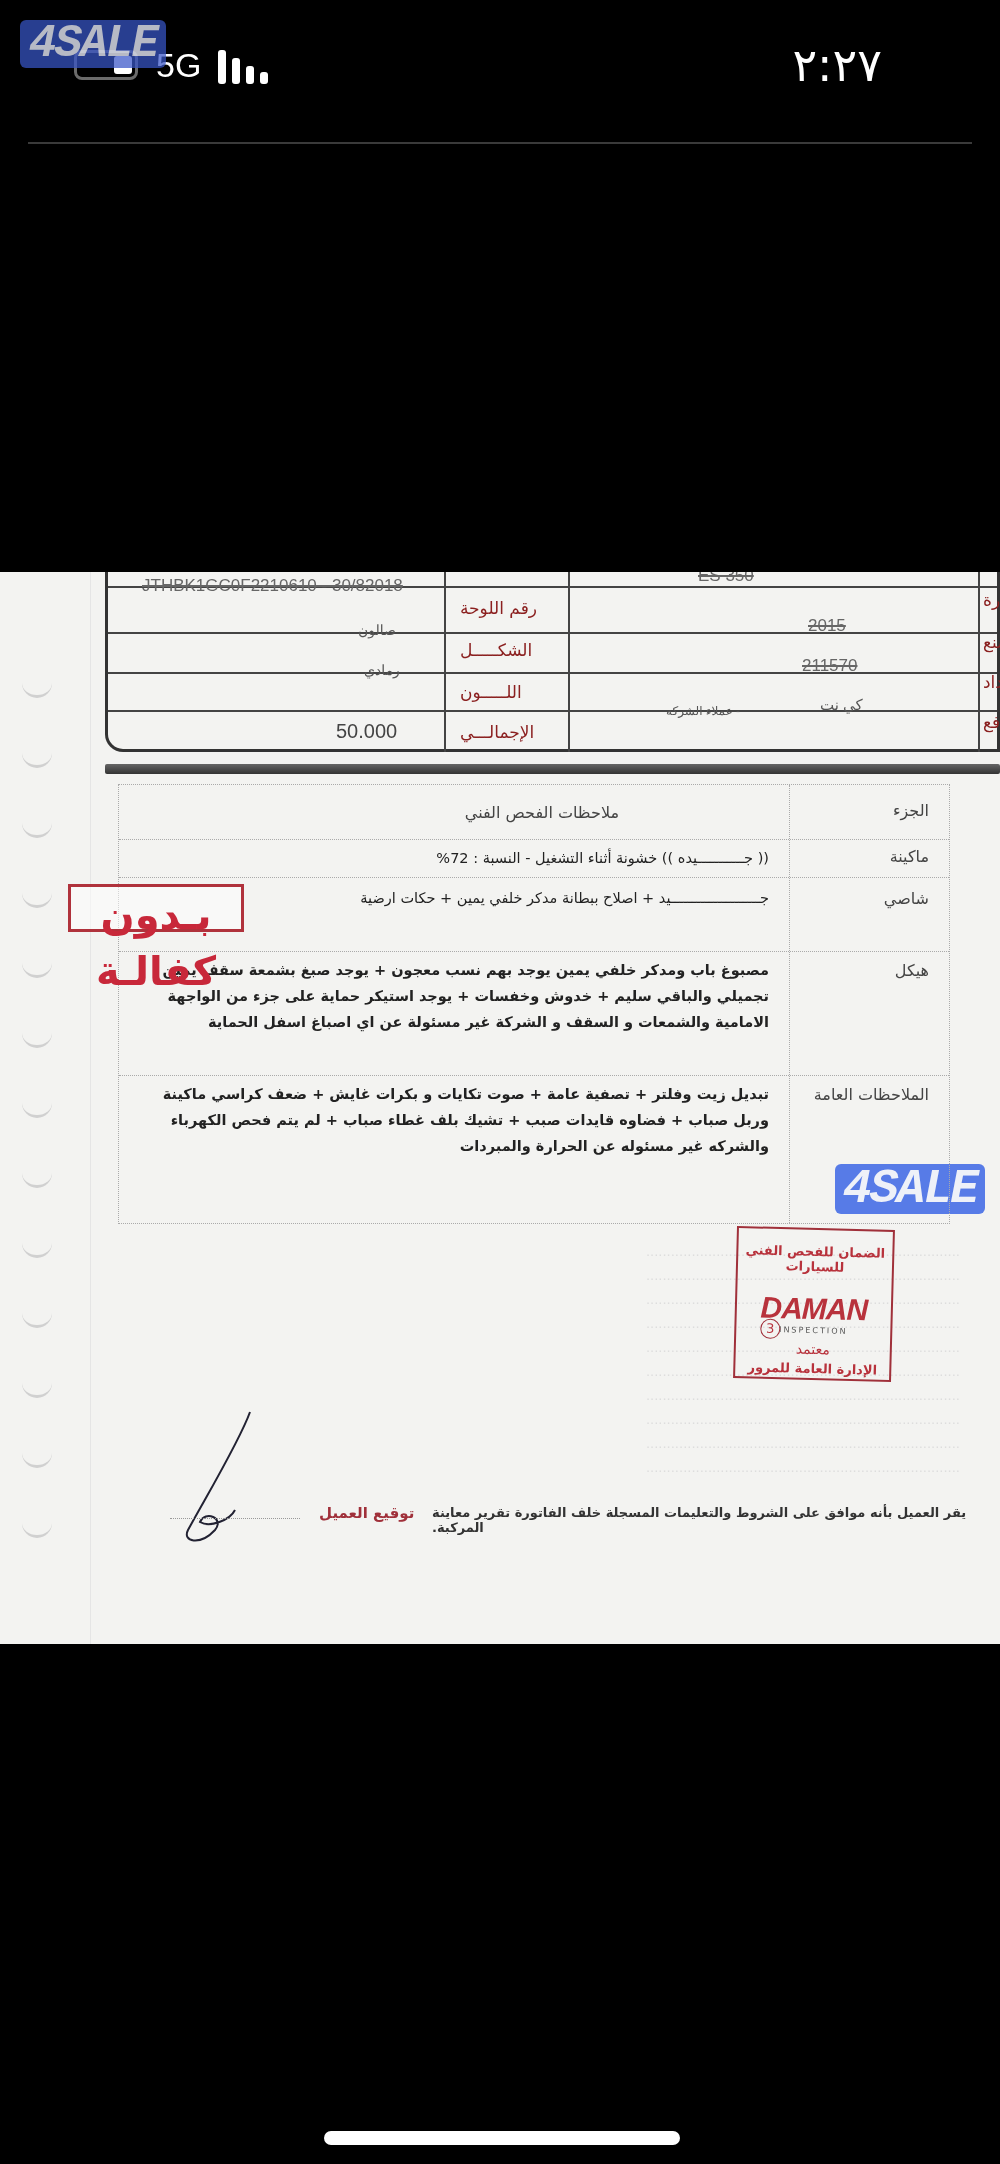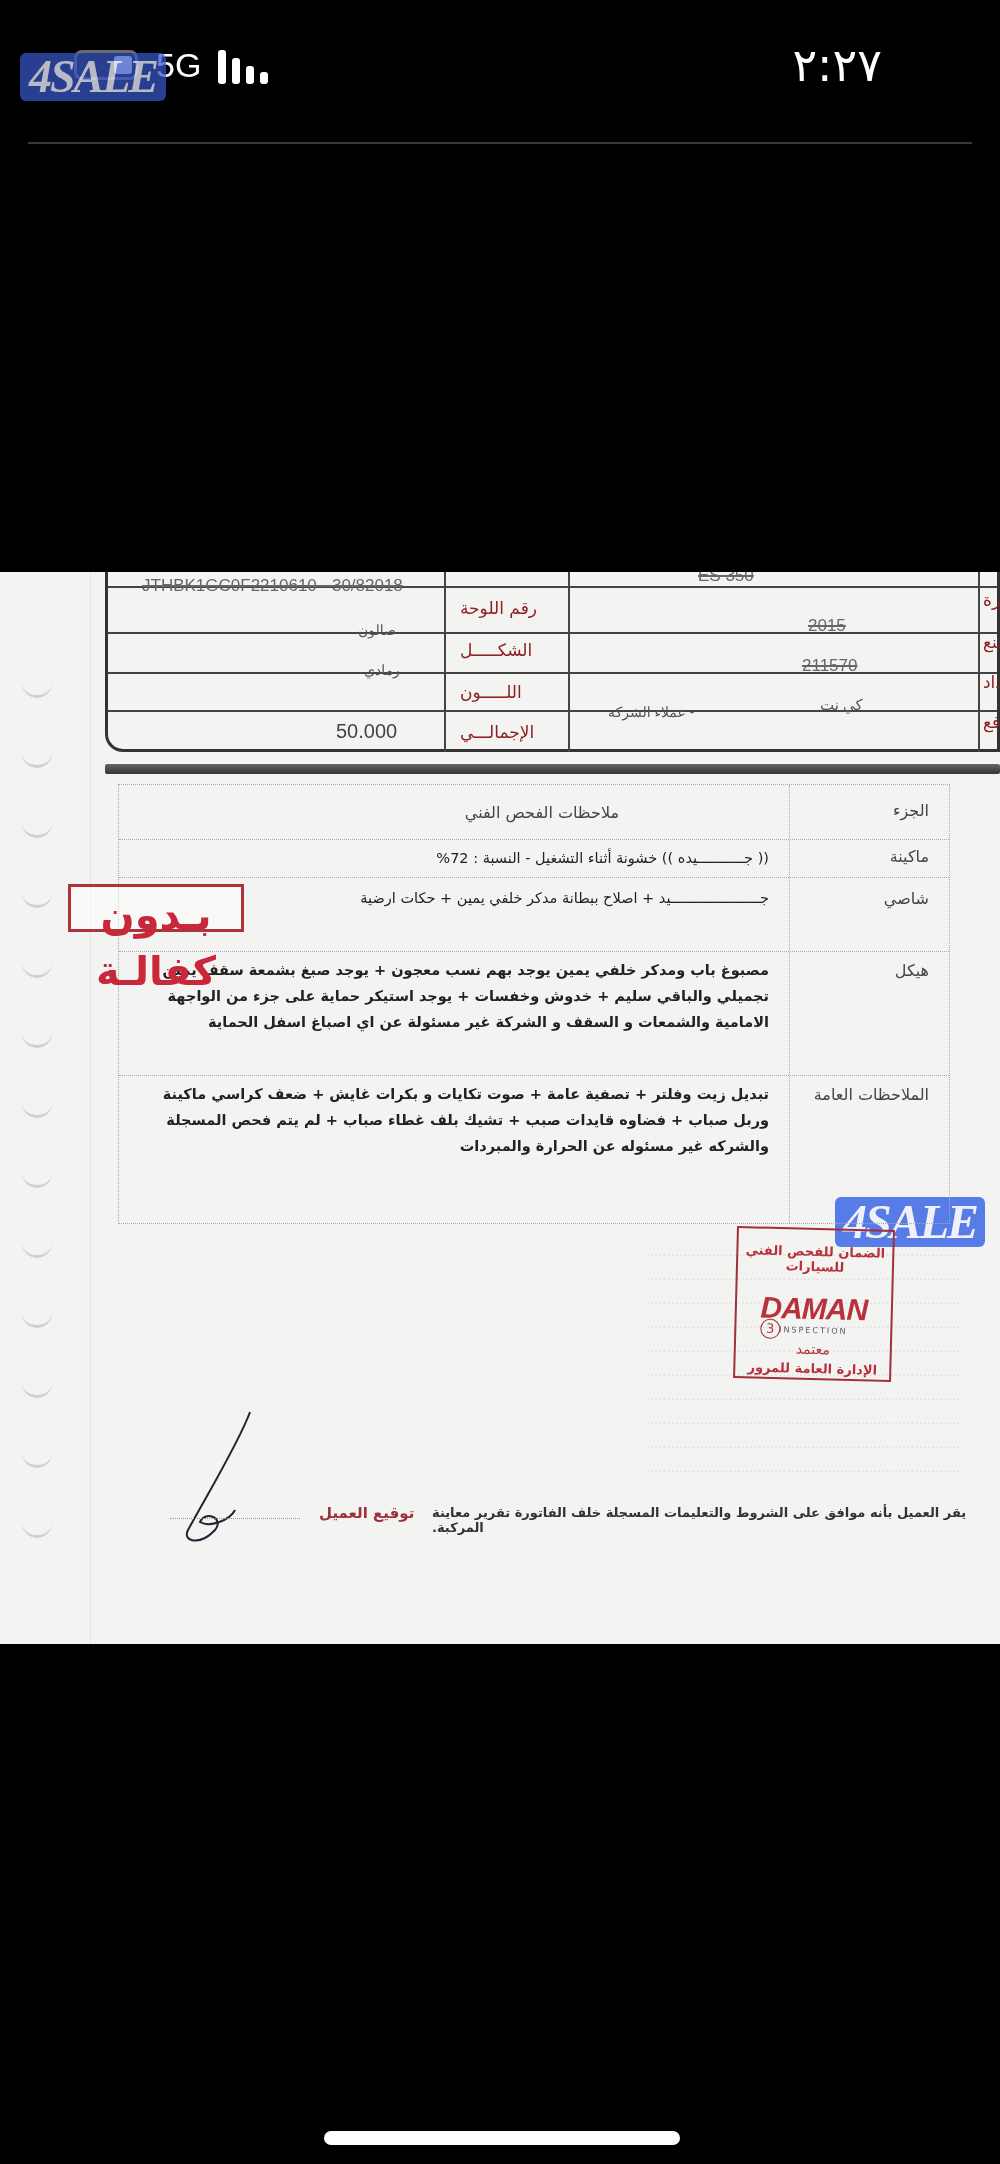--- a/index.html
+++ b/index.html
@@ -9,21 +9,21 @@
   
   .status-bar { position: absolute; left: 0; top: 0; width: 1000px; height: 140px; }
   .battery { position: absolute; left: 74px; top: 50px; width: 64px; height: 30px; border: 3px solid #6b6b6b; border-radius: 8px; }
   .battery .fill { position: absolute; right: 3px; top: 3px; width: 18px; height: 18px; background: #fff; border-radius: 3px; }
   .net-label { position: absolute; left: 156px; top: 46px; font-size: 34px; font-family: "Liberation Sans", sans-serif; color: #fff; }
   .signal { position: absolute; left: 218px; top: 50px; width: 56px; height: 34px; }
   .signal span { position: absolute; bottom: 0; width: 8px; background: #fff; border-radius: 3px; }
   .clock { position: absolute; right: 118px; top: 38px; font-size: 46px; font-family: "DejaVu Sans", sans-serif; letter-spacing: 2px; }
   .divider-line { position: absolute; left: 28px; top: 142px; width: 944px; height: 2px; background: #3a3a3a; }
 
-  .watermark { position: absolute; background: rgba(56, 86, 200, 0.85); border-radius: 6px; color: #d7dbe8; font-family: Liberation Serif, serif; font-weight: bold; font-style: italic; letter-spacing: -2px; text-align: center; margin-top: 33px; }
+  .watermark { position: absolute; background: rgba(56, 86, 200, 0.85); border-radius: 6px; color: #d7dbe8; font-family: Liberation Mono, monospace; font-weight: bold; font-style: italic; letter-spacing: -2px; text-align: center; }
   .wm-top { left: 20px; top: 20px; width: 146px; height: 48px; font-size: 46px; line-height: 48px; opacity: 0.85; }
   .wm-doc { left: 835px; top: 592px; width: 150px; height: 50px; font-size: 48px; line-height: 50px; background: rgba(70, 110, 230, 0.9); color: #eef1f8; }
 
   
   .document { position: absolute; left: 0; top: 572px; width: 1000px; height: 1072px; background: #f3f3f1; overflow: hidden; color: #333; }
   .binding-holes { position: absolute; left: 22px; top: 30px; width: 40px; height: 1040px; }
   .binding-holes span { position: absolute; left: 0; width: 30px; height: 16px; border-bottom: 3px solid #d0d0d0; border-radius: 0 0 16px 16px; }
   .margin-line { position: absolute; left: 90px; top: 0; width: 1px; height: 1072px; background: #e5e5e5; }
 
   .info-table { position: absolute; left: 105px; top: 0; width: 895px; height: 180px; border: 3px solid #333; border-top: none; border-radius: 0 0 0 18px; }
@@ -110,21 +110,21 @@
     <div class="cell-text strike" style="left:590px;top:-6px;direction:ltr;">ES 350</div>
     <div class="cell-text strike" style="left:28px;top:4px;direction:ltr;margin-left:6px;">JTHBK1GC0F2210610 - 30/82018</div>
     <div class="cell-text label-red" style="left:352px;top:26px;">رقم اللوحة</div>
     <div class="cell-text strike" style="left:700px;top:44px;direction:ltr;">2015</div>
     <div class="cell-text" style="left:250px;top:50px;font-size:14px;">صالون</div>
     <div class="cell-text label-red" style="left:352px;top:68px;">الشكـــــل</div>
     <div class="cell-text strike" style="left:694px;top:84px;direction:ltr;">211570</div>
     <div class="cell-text" style="left:256px;top:90px;font-size:14px;">رمادي</div>
     <div class="cell-text label-red" style="left:352px;top:110px;">اللـــــون</div>
     <div class="cell-text" style="left:712px;top:124px;font-size:15px;">كي نت</div>
-    <div class="cell-text" style="left:500px;top:132px;font-size:14px;">- عملاء الشركه</div>
+    <div class="cell-text" style="left:558px;top:132px;font-size:12px;">- عملاء الشركه</div>
     <div class="cell-text label-red" style="left:352px;top:150px;">الإجمالـــي</div>
     <div class="cell-text" style="left:228px;top:148px;font-size:20px;color:#444;direction:ltr;">50.000</div>
 
     <div class="cell-text label-red" style="left:875px;top:18px;">نوع السيارة</div>
     <div class="cell-text label-red" style="left:875px;top:60px;">سنة الصنع</div>
     <div class="cell-text label-red" style="left:875px;top:100px;">رقم العداد</div>
     <div class="cell-text label-red" style="left:875px;top:140px;">حالة الدفع</div>
   </div>
   <div class="watermark wm-doc">4SALE</div>
 
@@ -143,21 +143,21 @@
     <div class="part-label" style="top:62px;">ماكينة</div>
     <div class="note-text" style="top:60px;font-weight:normal;">(( جـــــــــــيده )) خشونة أثناء التشغيل       - النسبة : 72%</div>
 
     <div class="part-label" style="top:104px;">شاصي</div>
     <div class="note-text" style="top:100px;font-weight:normal;">جـــــــــــــــــــــيد + اصلاح ببطانة مدكر خلفي يمين + حكات ارضية</div>
 
     <div class="part-label" style="top:176px;">هيكل</div>
     <div class="note-text" style="top:172px;">مصبوغ باب ومدكر خلفي يمين يوجد بهم نسب معجون + يوجد صبغ بشمعة سقف يمين تجميلي والباقي سليم + خدوش وخفسات + يوجد استيكر حماية على جزء من الواجهة الامامية والشمعات و السقف و الشركة غير مسئولة عن اي اصباغ اسفل الحماية</div>
 
     <div class="part-label" style="top:300px;">الملاحظات العامة</div>
-    <div class="note-text" style="top:296px;">تبديل زيت وفلتر + تصفية عامة + صوت تكايات و بكرات غايش + ضعف كراسي ماكينة وربل صباب + فضاوه قايدات صبب + تشيك بلف غطاء صباب + لم يتم فحص المسجلة والشركه غير مسئوله عن الحرارة والمبردات</div>
+    <div class="note-text" style="top:296px;">تبديل زيت وفلتر + تصفية عامة + صوت تكايات و بكرات غايش + ضعف كراسي ماكينة وربل صباب + فضاوه قايدات صبب + تشيك بلف غطاء صباب + لم يتم فحص الكهرباء والشركه غير مسئوله عن الحرارة والمبردات</div>
   </div>
 
   <div class="no-warranty">بـدون كفالـة</div>
 
   <div class="faint-terms">
     ............................................................................<br>
     ............................................................................<br>
     ............................................................................<br>
     ............................................................................<br>
     ............................................................................<br>

